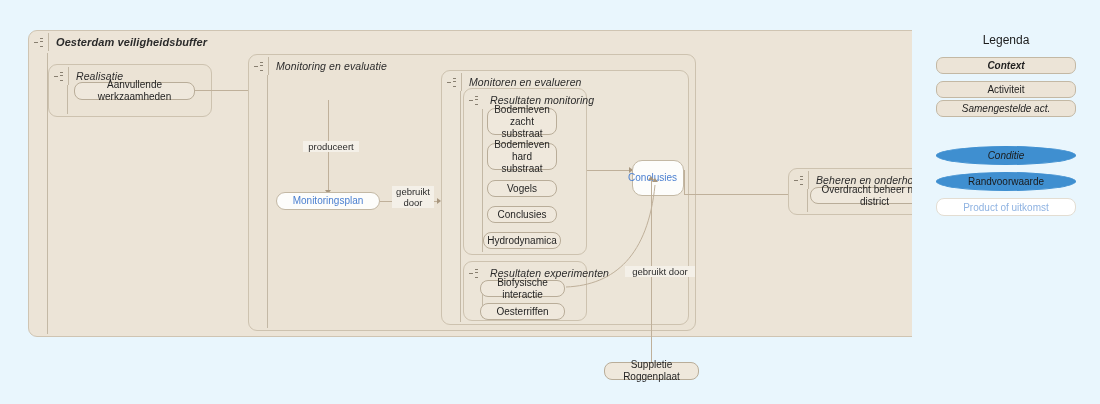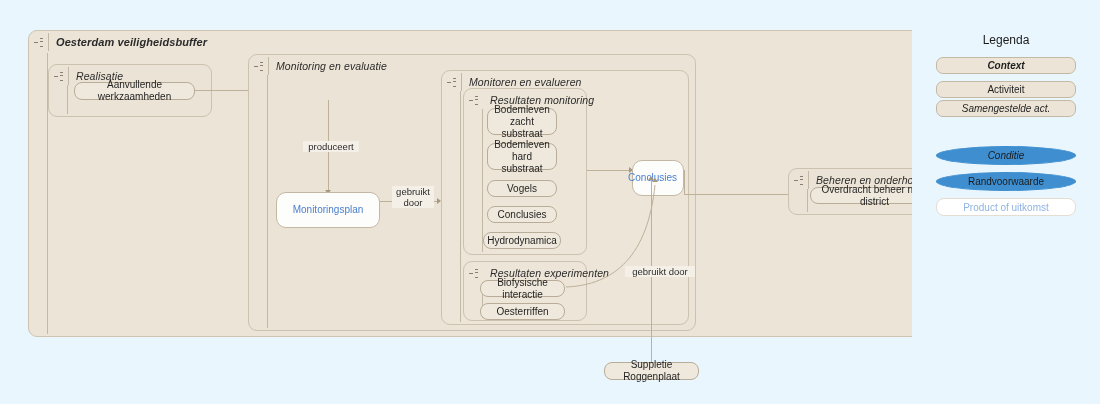--- a/index.html
+++ b/index.html
@@ -262,21 +262,21 @@
       <span class="group-title">Monitoring en evaluatie</span>
     </div>
     <div class="grp-rail" style="left:18px; top:20px; height:253px;"></div>
   </div>
 
 
   <div class="edge v" style="left:328px; top:100px; height:90px;"></div>
   <div class="arrow down" style="left:325px; top:190px;"></div>
   <div class="edge-label boxed" style="left:303px; top:141px; width:52px;">produceert</div>
 
-  <div class="node white-blue" style="left:276px; top:192px; width:104px; height:36px;">
+  <div class="node white-blue" style="left:276px; top:192px; width:104px; height:18px;">
     <span>Monitoringsplan</span>
   </div>
 
   <div class="edge h" style="left:380px; top:201px; width:57px;"></div>
   <div class="arrow right" style="left:437px; top:198px;"></div>
   <div class="edge-label boxed" style="left:392px; top:186px; width:38px;">gebruikt
 door</div>
 
   <div class="group lvl3" style="left:441px; top:70px; width:248px; height:255px;">
     <div class="group-head" style="width:200px;">

